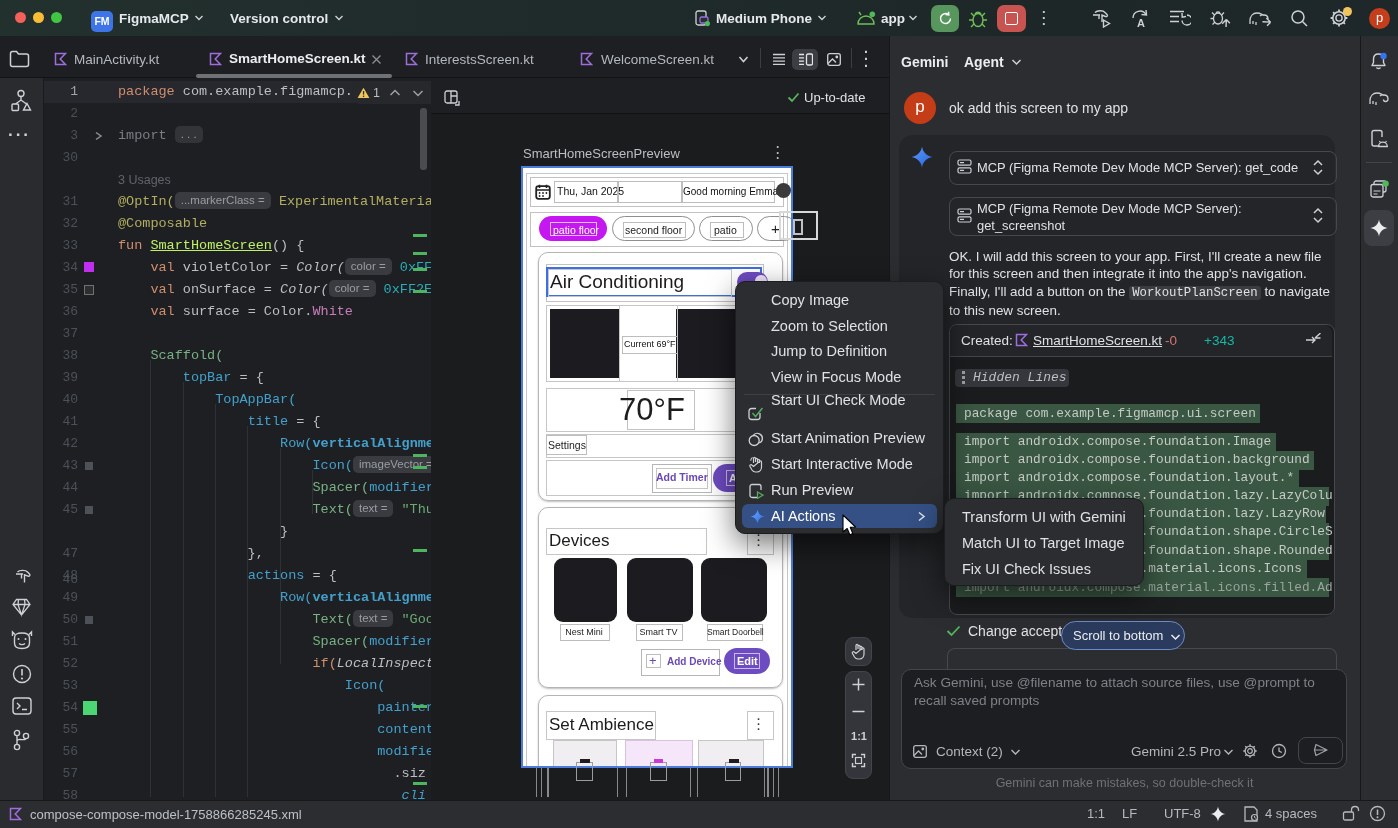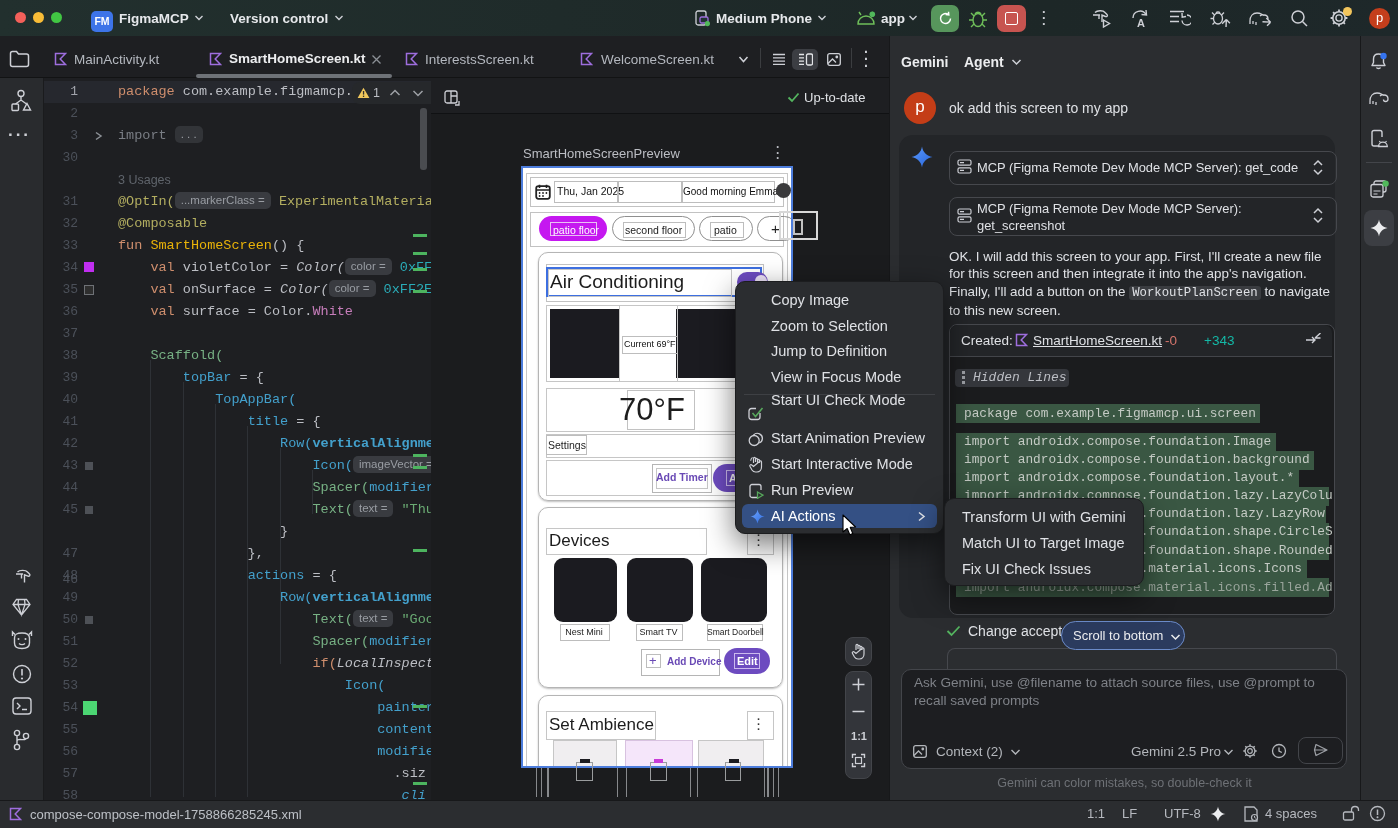--- a/index.html
+++ b/index.html
@@ -1,21 +1,21 @@
 <!DOCTYPE html>
 <html><head><meta charset="utf-8">
 <style>
 html,body{margin:0;padding:0;background:#000;}
 #root{position:relative;width:1398px;height:828px;overflow:hidden;background:#1E1F22;font-family:"Liberation Sans",sans-serif;-webkit-font-smoothing:antialiased;}
 .a{position:absolute;}
 .b{position:absolute;border:1px solid #b9b9b9;}
 .g{position:absolute;border:1px solid #46484d;}
 .mono{font-family:"Liberation Mono",monospace;}
 .cl{white-space:pre;font:13.5px/22px "Liberation Mono",monospace;color:#BCBEC4;position:absolute;left:118px;}
-.k{color:#CF8E6D;} .f{color:#eab308;} .an{color:#B3AE60;} .s{color:#6AAB73;}
+.k{color:#CF8E6D;} .f{color:#bef264;text-decoration:underline;} .an{color:#B3AE60;} .s{color:#6AAB73;}
 .n{color:#2AACB8;} .t{color:#BCBEC4;} .c{color:#43A0CC;} .gre{color:#77B184;}
 .pu{color:#C77DBB;} .it{font-style:italic;} .dim{color:#7A7E85;}
 .chip{display:inline-block;background:#393B40;color:#999DA3;border-radius:5px;font:11.5px/15px "Liberation Sans",sans-serif;padding:1px 6px;vertical-align:1px;}
 .ln{position:absolute;width:34px;text-align:right;font:13px/22px "Liberation Mono",monospace;color:#4B5059;left:44px;}
 .gd{position:absolute;width:14px;height:3px;background:#4DB45F;left:413px;}
 .mi{position:absolute;left:771px;font:14.5px/25.8px "Liberation Sans",sans-serif;color:#DFE1E5;}
 svg{display:block;}
 </style></head>
 <body>
 <div id="root">
@@ -550,21 +550,21 @@
       <path d="M8 1.3 L8 3.2 M8 12.8 L8 14.7 M1.3 8 L3.2 8 M12.8 8 L14.7 8 M3.3 3.3 L4.6 4.6 M11.4 11.4 L12.7 12.7 M3.3 12.7 L4.6 11.4 M11.4 4.6 L12.7 3.3" stroke="#B3B6BB" stroke-width="1.4"></path>
     </svg>
 <svg class="a" style="left:1271px;top:743px;" width="16" height="16" viewBox="0 0 16 16">
       <circle cx="8" cy="8" r="6.5" stroke="#B3B6BB" stroke-width="1.3" fill="none"></circle>
       <path d="M8 4.5 L8 8 L10.8 9.5" stroke="#B3B6BB" stroke-width="1.3" fill="none"></path>
     </svg>
 <div class="a" style="left:1298px;top:737px;width:45px;height:27px;border:1px solid #43454A;border-radius:8px;box-sizing:border-box;"></div>
 <svg class="a" style="left:1313px;top:743px;" width="16" height="14" viewBox="0 0 16 14">
       <path d="M1.5 7 L14 7 M1.5 7 L3 1.5 L14 7 L3 12.5 Z" stroke="#9DA0A6" stroke-width="1.2" fill="none" stroke-linejoin="round"></path>
     </svg>
-<div class="a" style="left:889px;top:774px;width:471px;height:26px;text-align:center;font:12.5px/18px 'Liberation Sans',sans-serif;color:#6E7176;">Gemini can color mistakes, so double-check it</div>
+<div class="a" style="left:889px;top:774px;width:471px;height:26px;text-align:center;font:12.5px/18px 'Liberation Sans',sans-serif;color:#6E7176;">Gemini can make mistakes, so double-check it</div>
 
 <div class="a" style="left:1360px;top:36px;width:38px;height:764px;background:#2B2D30;border-left:1px solid #17181A;box-sizing:border-box;"></div>
 <svg class="a" style="left:1369px;top:52px;" width="19" height="19" viewBox="0 0 19 19">
       <path d="M9.5 2 C6.5 2 4.5 4 4.5 7 L4.5 10.5 L3 13.5 L16 13.5 L14.5 10.5 L14.5 7 C14.5 4 12.5 2 9.5 2 Z" stroke="#CED0D6" stroke-width="1.4" fill="none" stroke-linejoin="round"></path>
       <path d="M7.5 15.5 C8 16.8 11 16.8 11.5 15.5" stroke="#CED0D6" stroke-width="1.4" fill="none"></path>
       <circle cx="14.5" cy="4" r="3.2" fill="#3574F0"></circle>
     </svg>
 <svg class="a" style="left:1368px;top:88px;" width="22" height="19" viewBox="0 0 22 19">
       <path d="M2 13 C2 8 5 5 9 5 C13 5 14 7 16 7 C18.5 7 20 8.5 20 11 C20 12.5 19 13.5 17.5 13.5 C16 13.5 15.5 12.5 15.5 11.5 M2 13 L2 16 M5 13 L5 16 M8 14 L8 17 M12 8 C13 7 15 6.5 16 7.5" stroke="#CED0D6" stroke-width="1.3" fill="none"></path>
     </svg>

